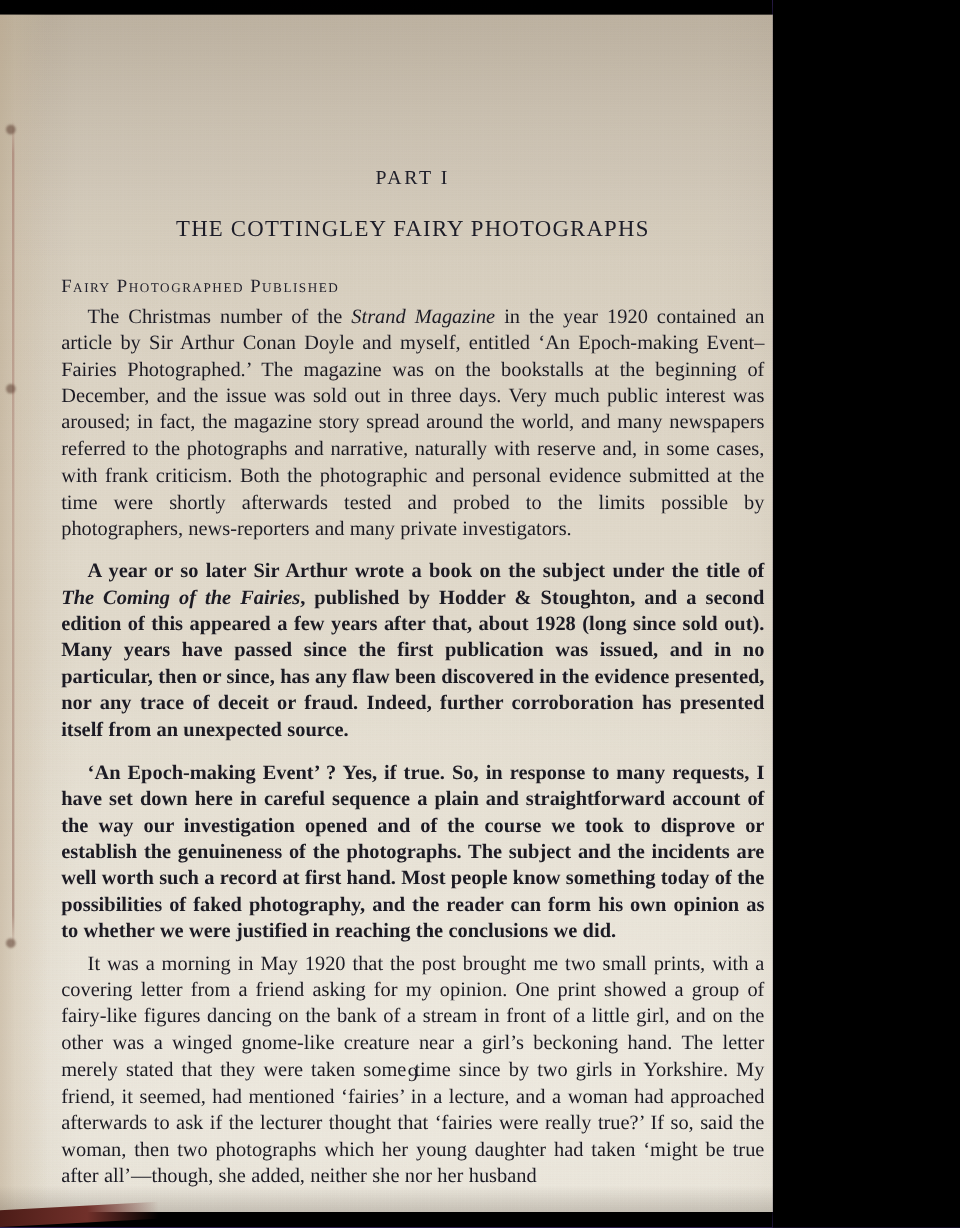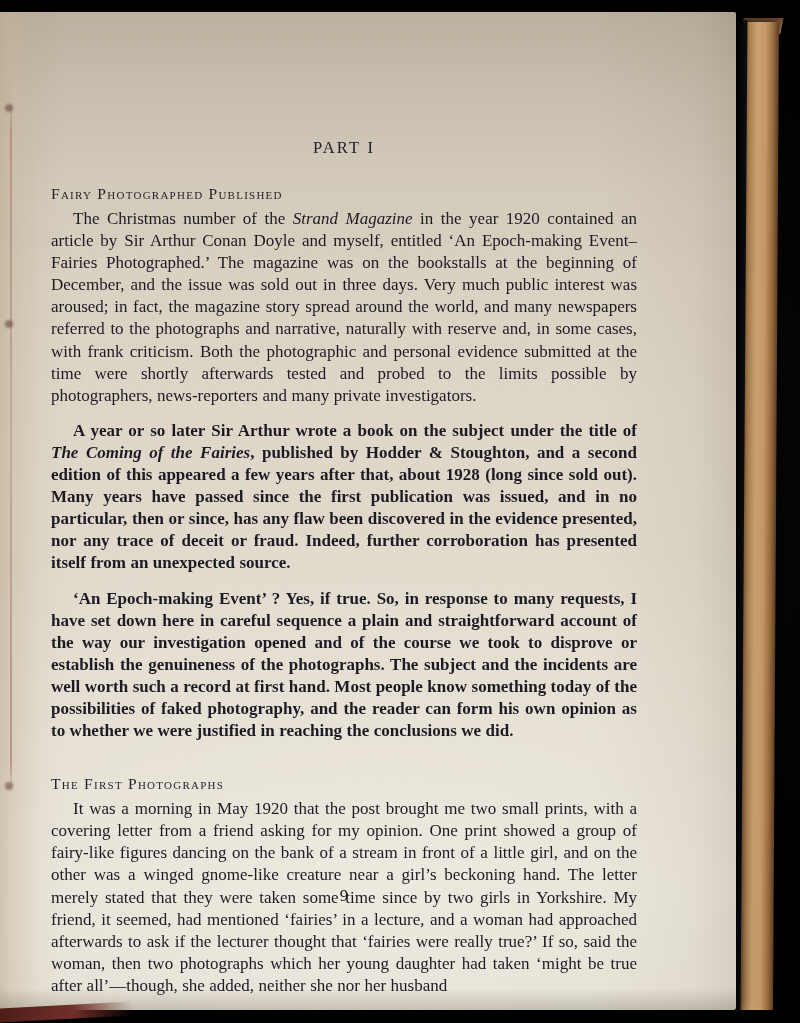--- a/index.html
+++ b/index.html
@@ -10,21 +10,21 @@
   body {
     width: 800px;
     height: 1023px;
     overflow: hidden;
     font-family: "Liberation Serif", "DejaVu Serif", serif;
   }
 
   
   #scene {
     position: relative;
-    width: 800px;
+    width: 644px;
     height: 1023px;
     background: #8b5cf6;
     overflow: hidden;
   }
 
   
   .backdrop {
     position: absolute;
     inset: 0;
     background:
@@ -245,36 +245,36 @@
 
     <div class="spine-rule"></div>
     <div class="spine-tick t1"></div>
     <div class="spine-tick t2"></div>
     <div class="spine-tick t3"></div>
 
     <div class="textblock">
 
       <h1 class="part-title">PART I</h1>
 
+      <h2 class="chapter-title">THE COTTINGLEY FAIRY PHOTOGRAPHS</h2>
 
       <h3 class="section-head">Fairy Photographed Published</h3>
 
       <p class="body">
         <span>The Christmas number of the </span><span class="it">Strand Magazine</span><span> in the year 1920 contained an article by Sir Arthur Conan Doyle and myself, entitled ‘An Epoch-making Event–Fairies Photographed.’ The magazine was on the bookstalls at the beginning of December, and the issue was sold out in three days. Very much public interest was aroused; in fact, the magazine story spread around the world, and many newspapers referred to the photographs and narrative, naturally with reserve and, in some cases, with frank criticism. Both the photographic and personal evidence submitted at the time were shortly afterwards tested and probed to the limits possible by photographers, news-reporters and many private investigators.</span>
       </p>
 
       <p class="body gap">
         <span>A year or so later Sir Arthur wrote a book on the subject under the title of </span><span class="it">The Coming of the Fairies</span><span>, published by Hodder &amp; Stoughton, and a second edition of this appeared a few years after that, about 1928 (long since sold out). Many years have passed since the first publication was issued, and in no particular, then or since, has any flaw been discovered in the evidence presented, nor any trace of deceit or fraud. Indeed, further corroboration has presented itself from an unexpected source.</span>
       </p>
 
       <p class="body gap">
         <span>‘An Epoch-making Event’ ? Yes, if true. So, in response to many requests, I have set down here in careful sequence a plain and straightforward account of the way our investigation opened and of the course we took to disprove or establish the genuineness of the photographs. The subject and the incidents are well worth such a record at first hand. Most people know something today of the possibilities of faked photography, and the reader can form his own opinion as to whether we were justified in reaching the conclusions we did.</span>
       </p>
 
-      <h3 class="section-head second">The First Photographs</h3>
 
       <p class="body">
         <span>It was a morning in May 1920 that the post brought me two small prints, with a covering letter from a friend asking for my opinion. One print showed a group of fairy-like figures dancing on the bank of a stream in front of a little girl, and on the other was a winged gnome-like creature near a girl’s beckoning hand. The letter merely stated that they were taken some time since by two girls in Yorkshire. My friend, it seemed, had mentioned ‘fairies’ in a lecture, and a woman had approached afterwards to ask if the lecturer thought that ‘fairies were really true?’ If so, said the woman, then two photographs which her young daughter had taken ‘might be true after all’—though, she added, neither she nor her husband</span>
       </p>
 
       <div class="folio">9</div>
     </div>
 
     <div class="bottom-curl"></div>
   </div>

